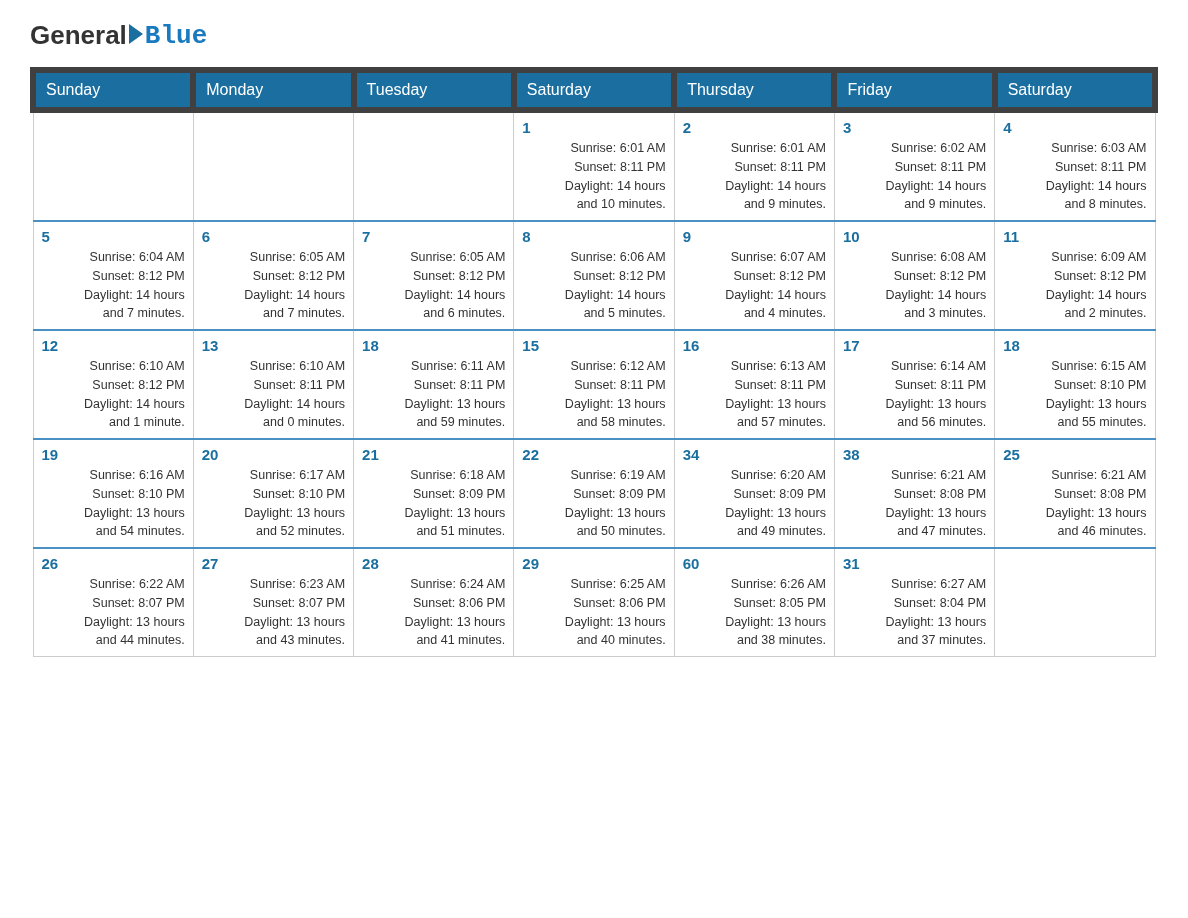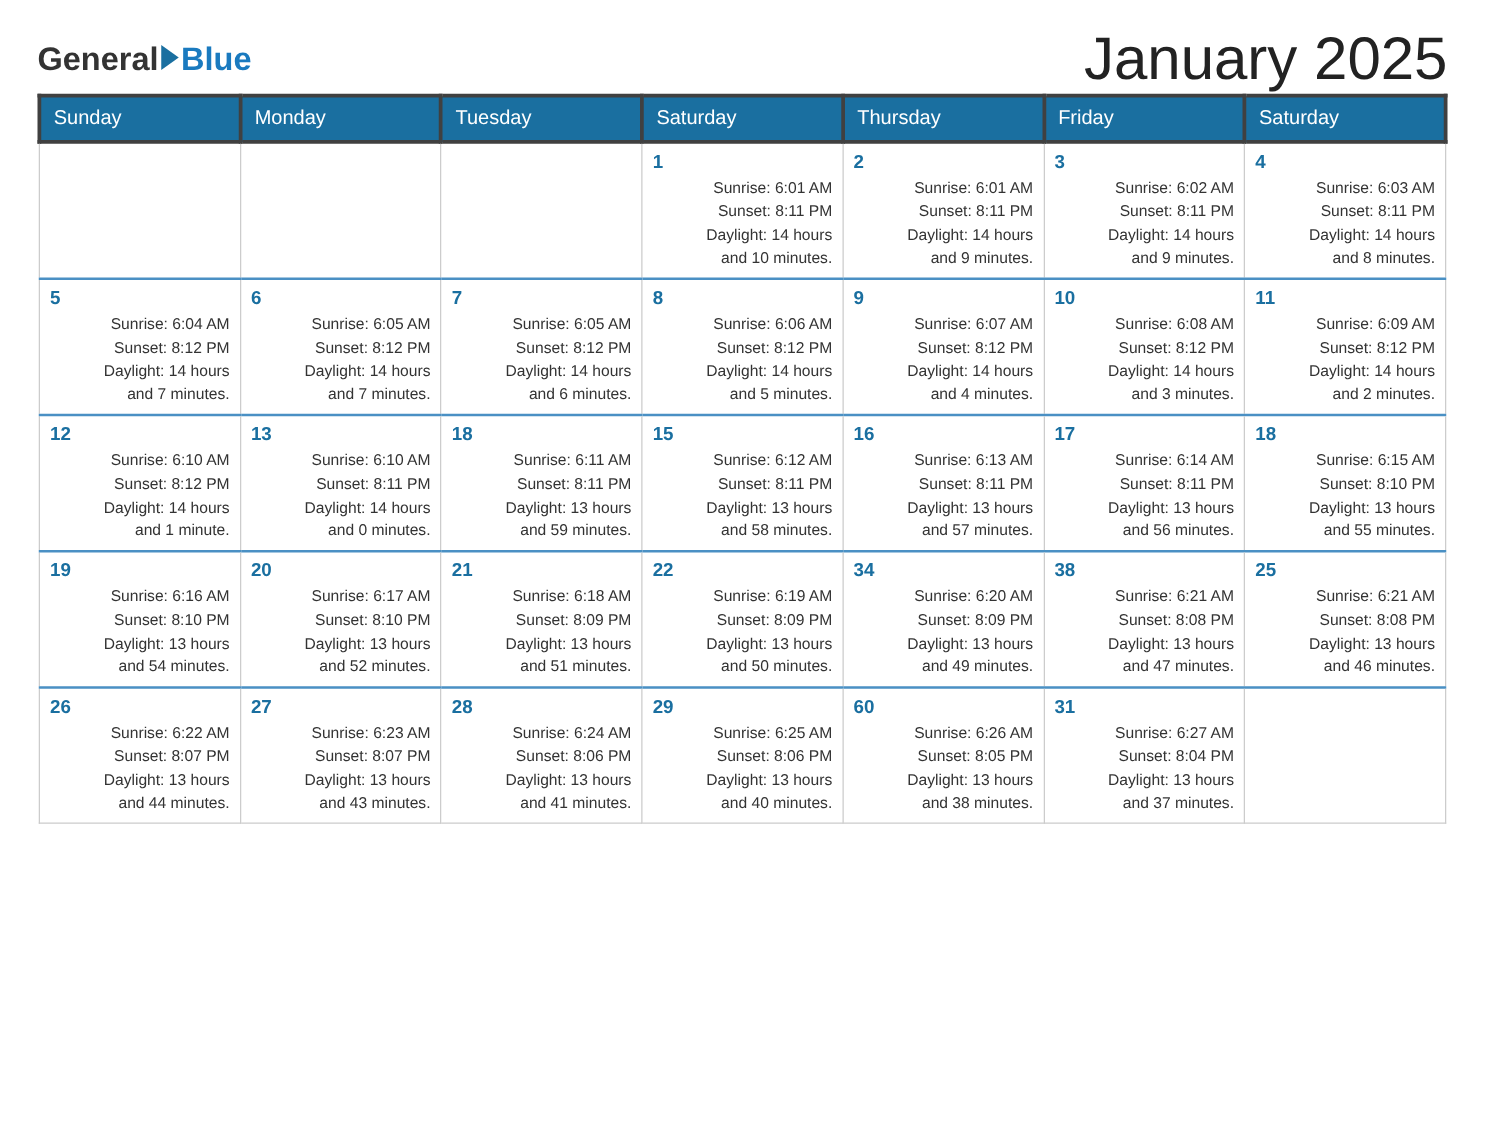--- a/index.html
+++ b/index.html
@@ -6,22 +6,22 @@
     body {
       font-family: Arial, sans-serif;
       background: #fff;
       width: 1188px;
       min-height: 918px;
       padding: 20px 30px;
     }
     .header {
       display: flex;
       justify-content: space-between;
-      align-items: center;
-      margin-bottom: 0;
+      align-items: flex-end;
+      margin-bottom: 16px;
       gap: 13px;
     }
     .logo {
       display: flex;
       flex-direction: column;
       align-items: flex-start;
     }
     .logo-text {
       display: flex;
       align-items: center;
@@ -42,20 +42,21 @@
       border-top: 10px solid transparent;
       border-bottom: 10px solid transparent;
       margin-left: 2px;
       margin-top: -4px;
     }
     .logo-blue {
       font-size: 26px;
       font-weight: bold;
       color: #1a7abf;
       margin-left: 2px;
+      font-family: Liberation Mono, monospace;
     }
     .title-block {
       text-align: right;
     }
     .month-title {
       font-size: 48px;
       font-weight: normal;
       color: #222;
     }
     .location {
@@ -67,21 +68,21 @@
       width: 100%;
       border-collapse: collapse;
     }
     th {
       background-color: #1a6fa0;
       color: #fff;
       font-size: 16px;
       font-weight: normal;
       padding: 8px 10px;
       text-align: left;
-      border: 3px solid #404040;
+      border: 6px solid #404040;
     }
     td {
       border: 1px solid #ccc;
       vertical-align: top;
       padding: 6px 8px;
       width: 14.28%;
       min-height: 100px;
       font-size: 13px;
       color: #333;
     }
@@ -115,21 +116,20 @@
   <div class="logo">
     <div class="logo-text">
       <span class="logo-general">General</span>
       <div class="logo-blue-part">
         <div class="logo-arrow"></div>
         <span class="logo-blue">Blue</span>
       </div>
     </div>
   </div>
   <div class="title-block">
-    <div class="month-title">January 2025</div>
   </div>
 </div>
 
 <table>
   <thead>
     <tr>
     <th>Sunday</th>
         <th>Monday</th>
         <th>Tuesday</th>
         <th>Saturday</th>

